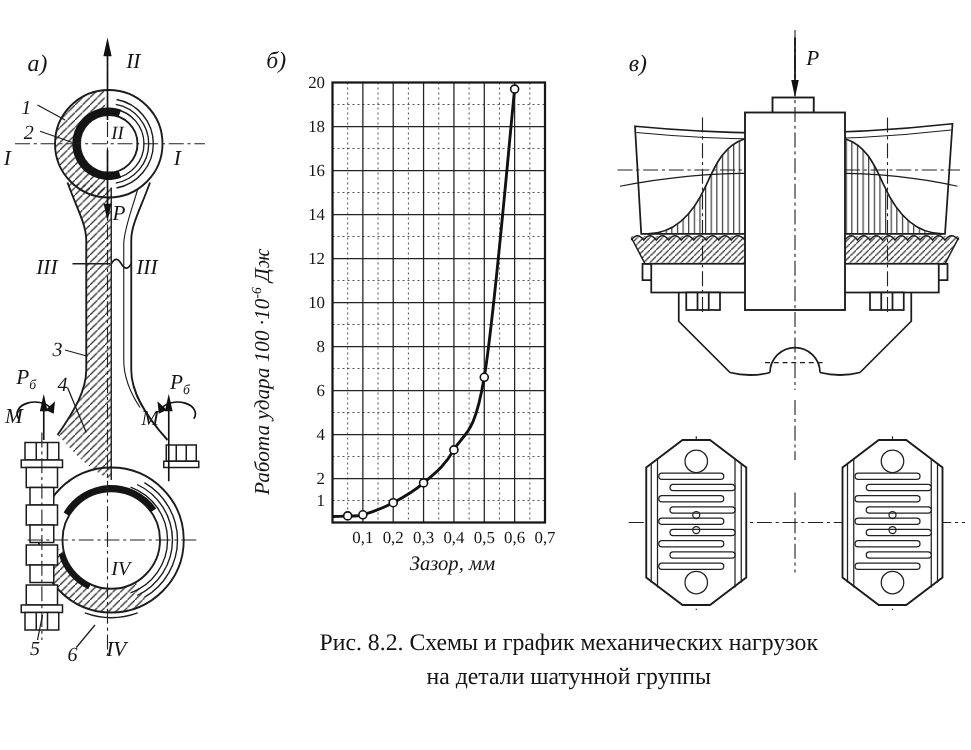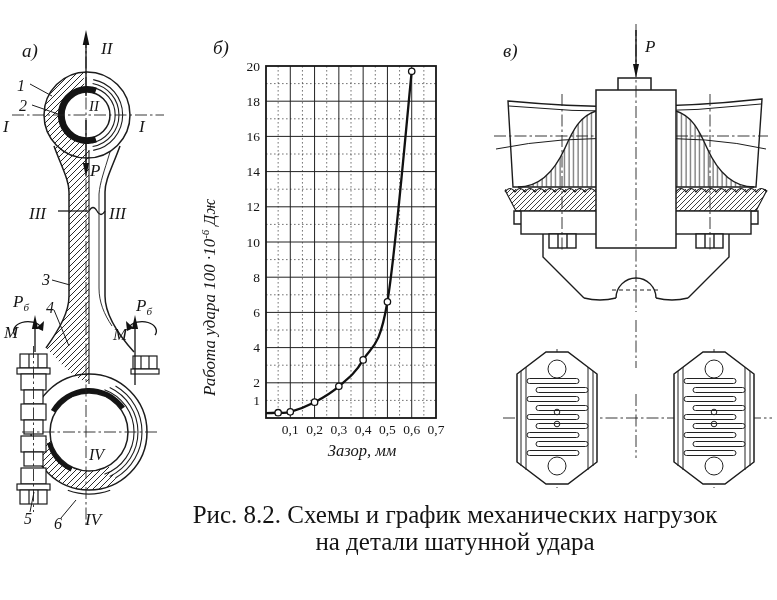--- a/index.html
+++ b/index.html
@@ -2,21 +2,21 @@
 <html><head>
 <meta charset="utf-8">
 <style>
   html,body{margin:0;padding:0;background:#ffffff;}
   #page{position:relative;width:777px;height:600px;background:#ffffff;overflow:hidden;
         font-family:"Liberation Serif",serif;color:#1a1a1a;}
   .panel{position:absolute;}
   svg text{font-family:"Liberation Serif",serif;fill:#161616;}
   .lbl{font-style:italic;}
   #caption{position:absolute;left:150px;top:501px;width:610px;text-align:center;
-           font-size:25px;line-height:27px;color:#141414;}
+           font-size:19px;line-height:27px;color:#141414;}
 </style>
 </head>
 <body>
 
 <div id="page">
 
   <svg class="panel" style="left:0;top:0;" width="195" height="540" viewBox="0 0 195 540">
     <defs>
       <pattern id="hA" width="6" height="6" patternUnits="userSpaceOnUse">
         <line x1="0" y1="6" x2="6" y2="0" stroke="#2a2a2a" stroke-width="1"></line>
@@ -325,16 +325,16 @@
     </g>
 
     <g class="lbl" font-size="17">
       <text x="503" y="57" font-size="19">в)</text>
       <text x="645" y="52">P</text>
     </g>
   </svg>
 
   <div id="caption">
     <div>Рис. 8.2. Схемы и график механических нагрузок</div>
-    <div>на детали шатунной удара</div>
+    <div>на детали шатунной группы</div>
   </div>
 
 </div>
 
 </body></html>

